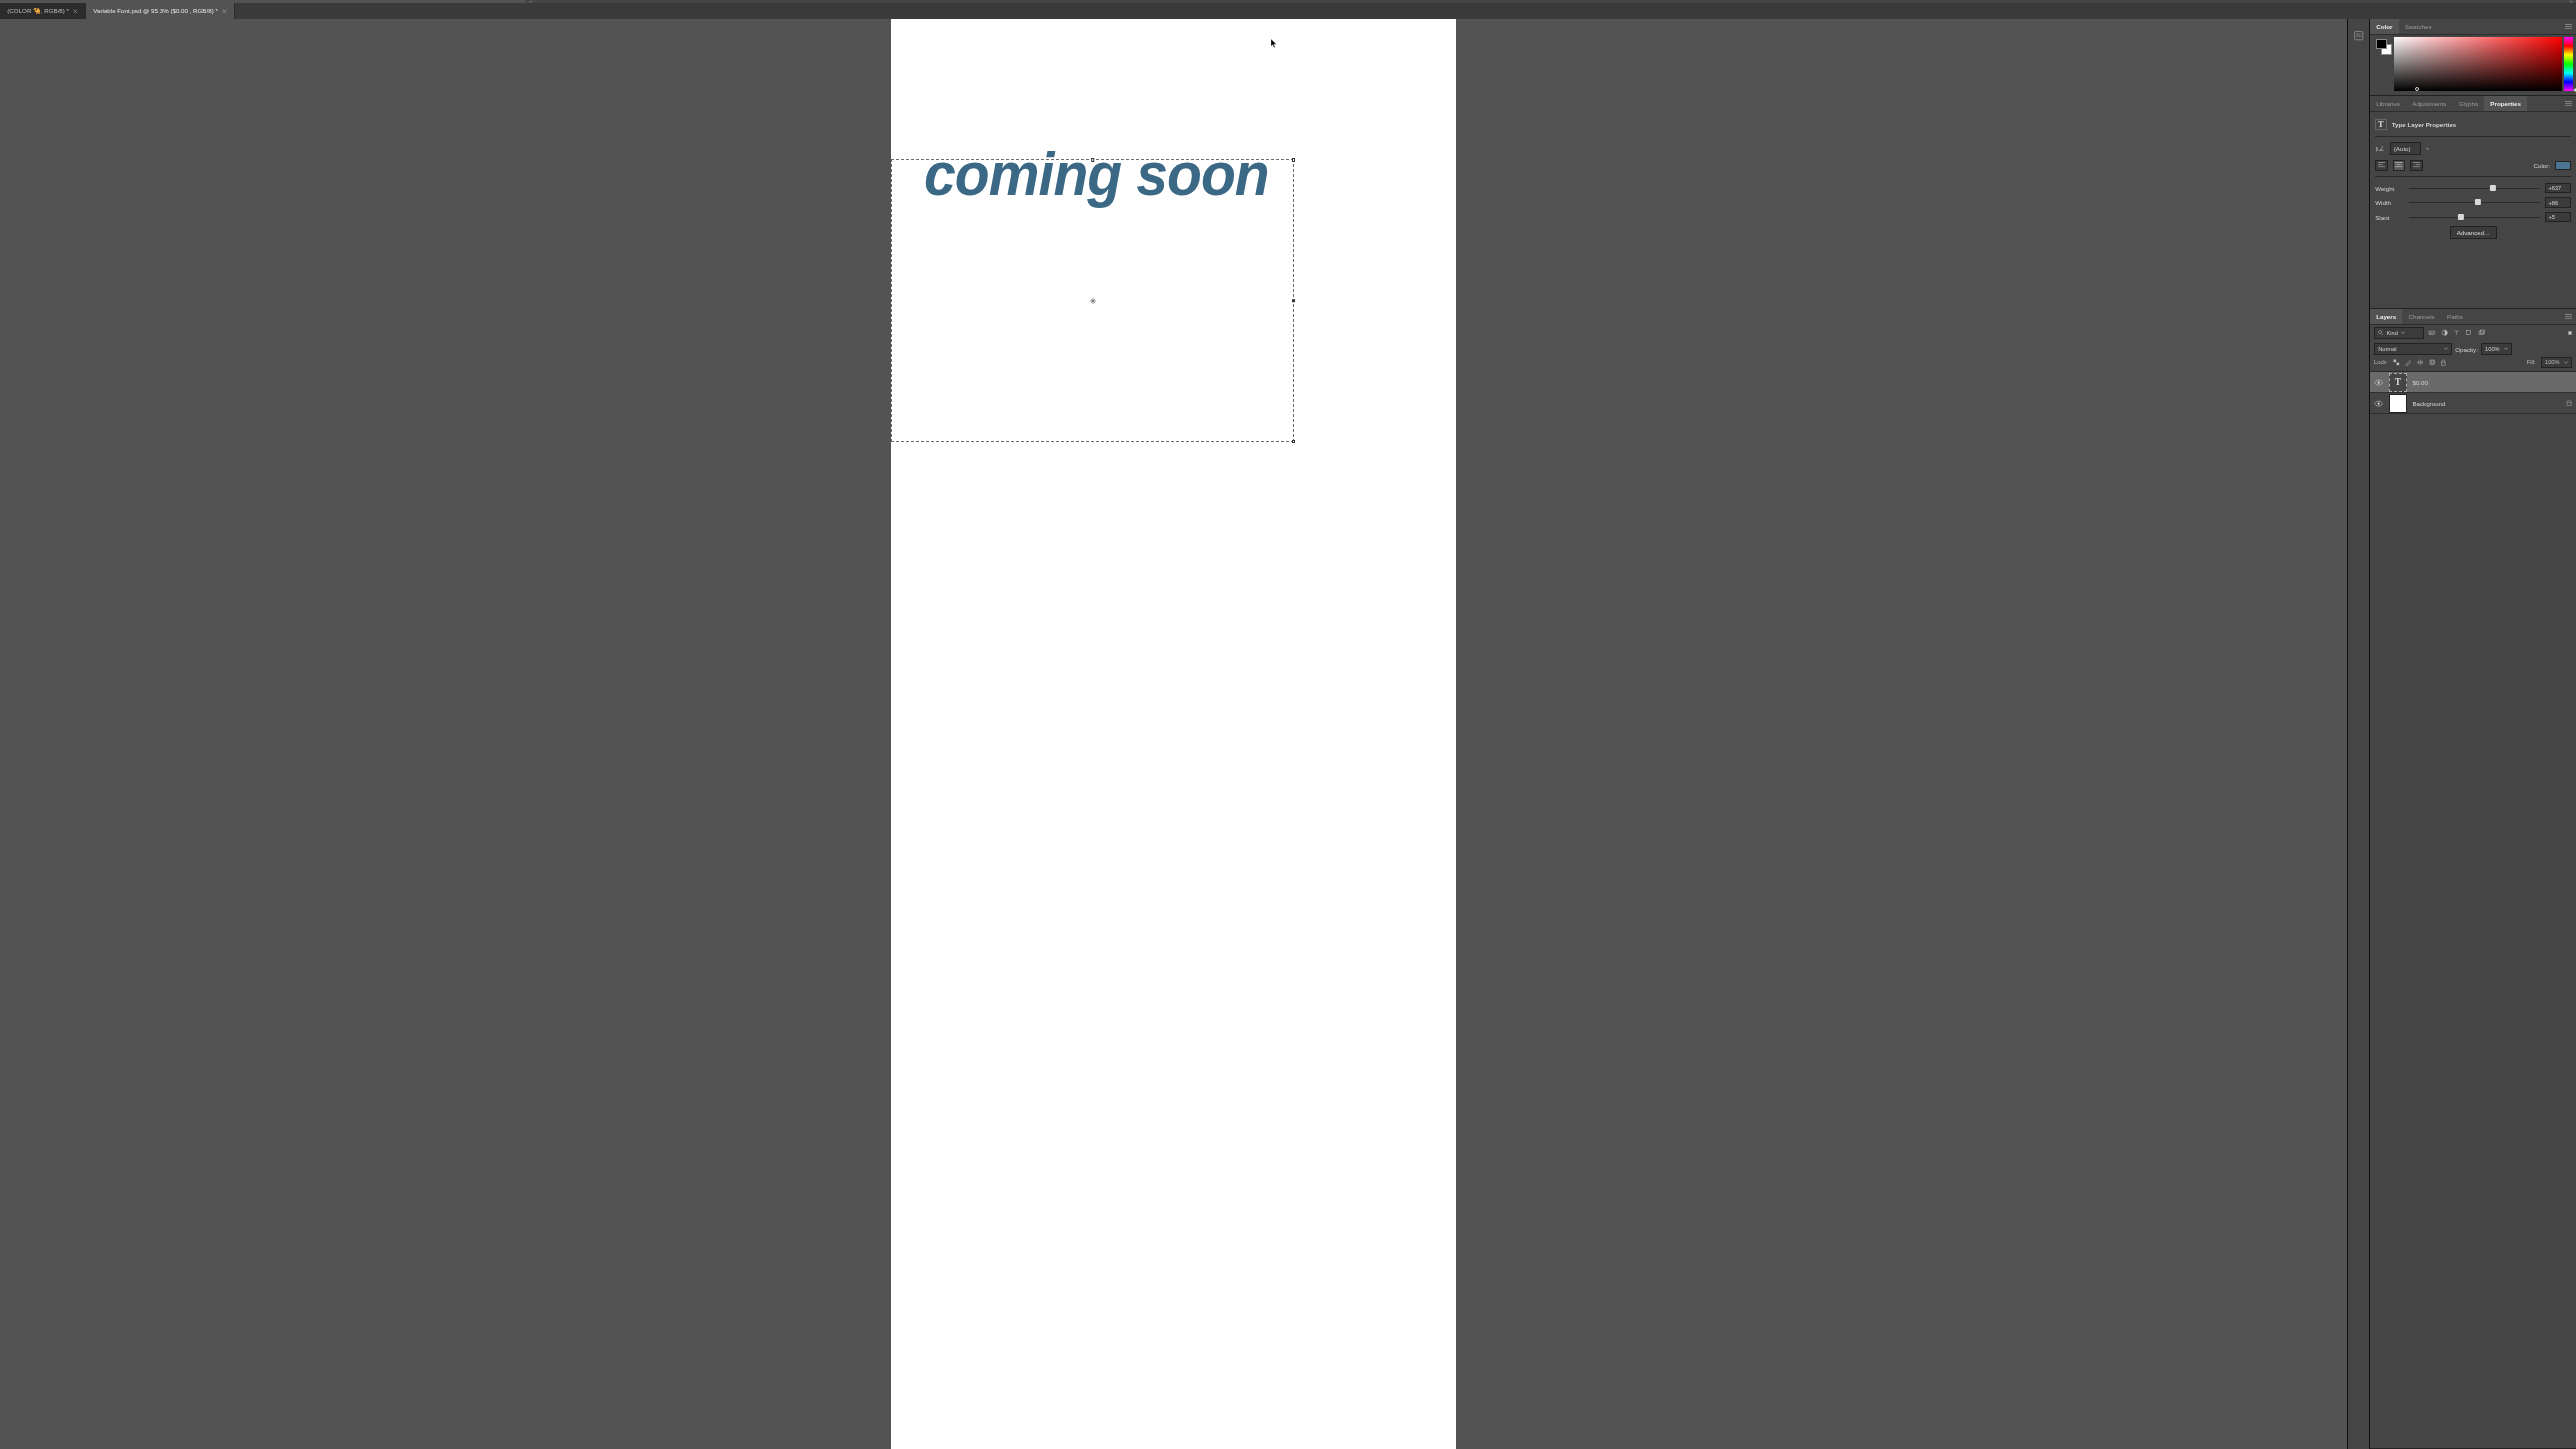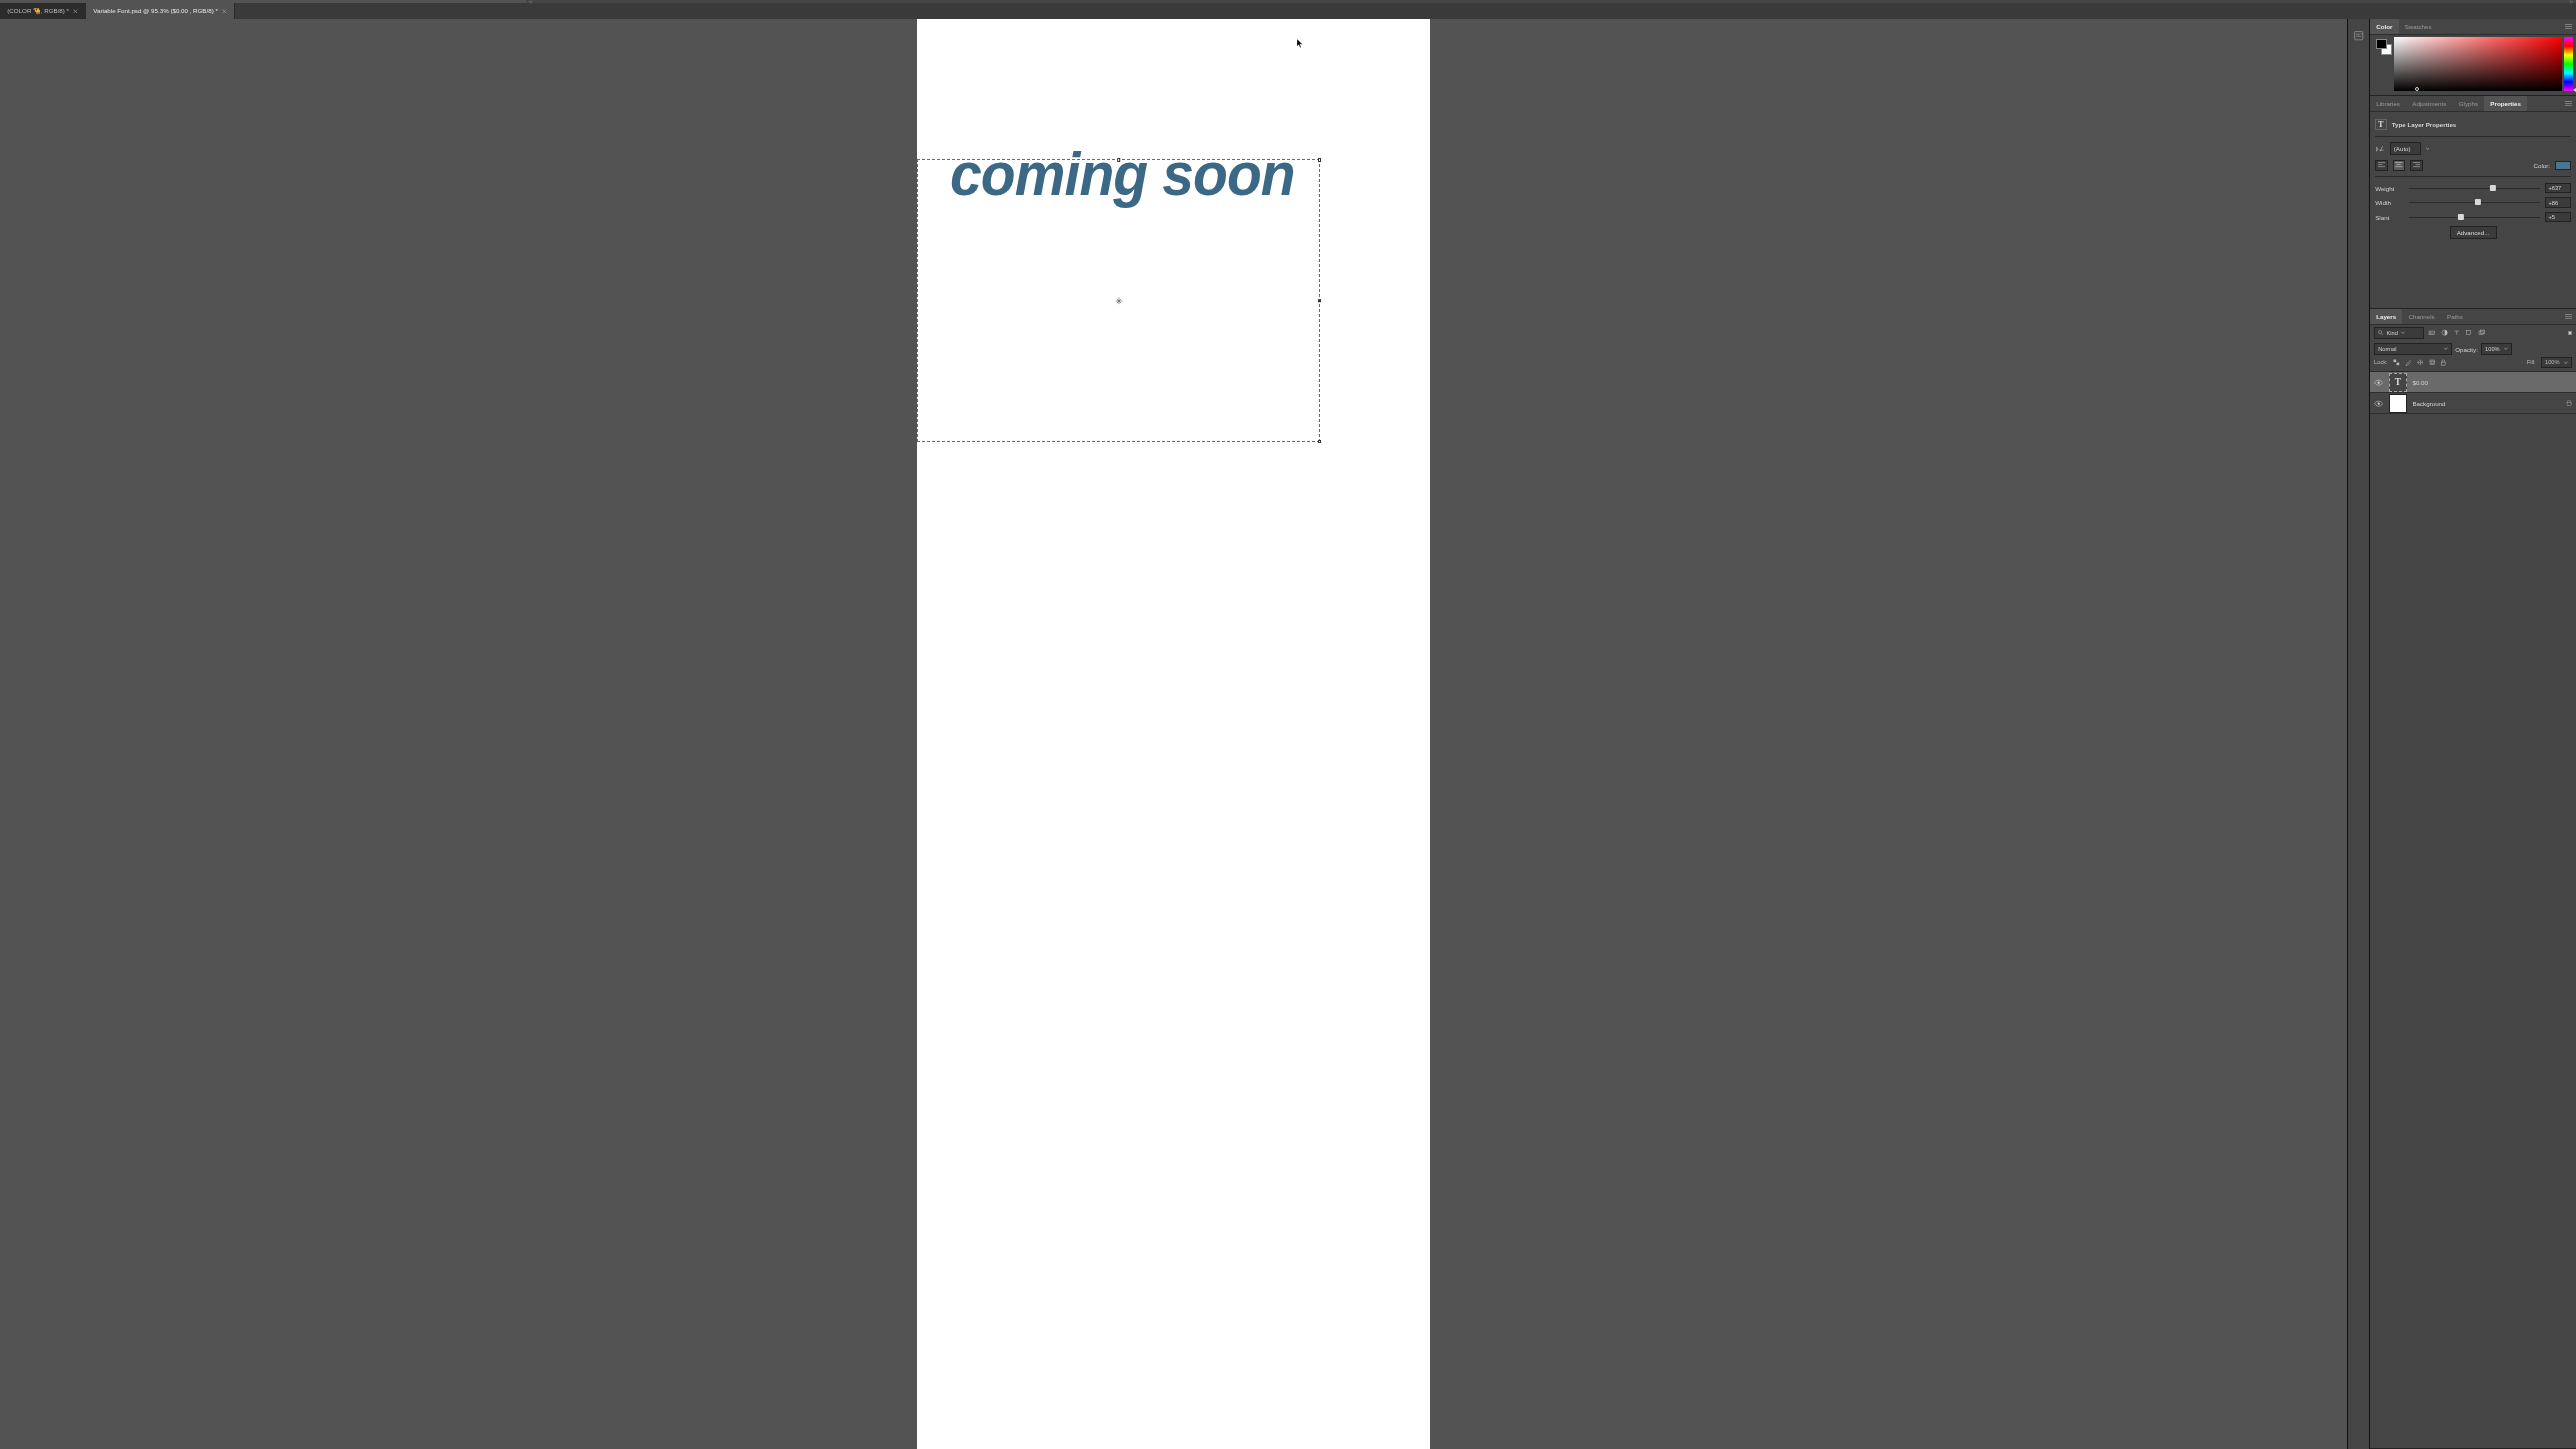--- a/index.html
+++ b/index.html
@@ -57,21 +57,21 @@
     
     .canvas-area {
       flex: 1;
       background: #535353;
       display: flex;
       justify-content: center;
       align-items: flex-start;
       overflow: hidden;
     }
     .canvas {
-      width: 513px;
+      width: 565px;
       height: 100%;
       background: #fff;
       position: relative;
     }
 
     
     .cursor {
       position: absolute;
       top: 20px;
       left: 380px;

